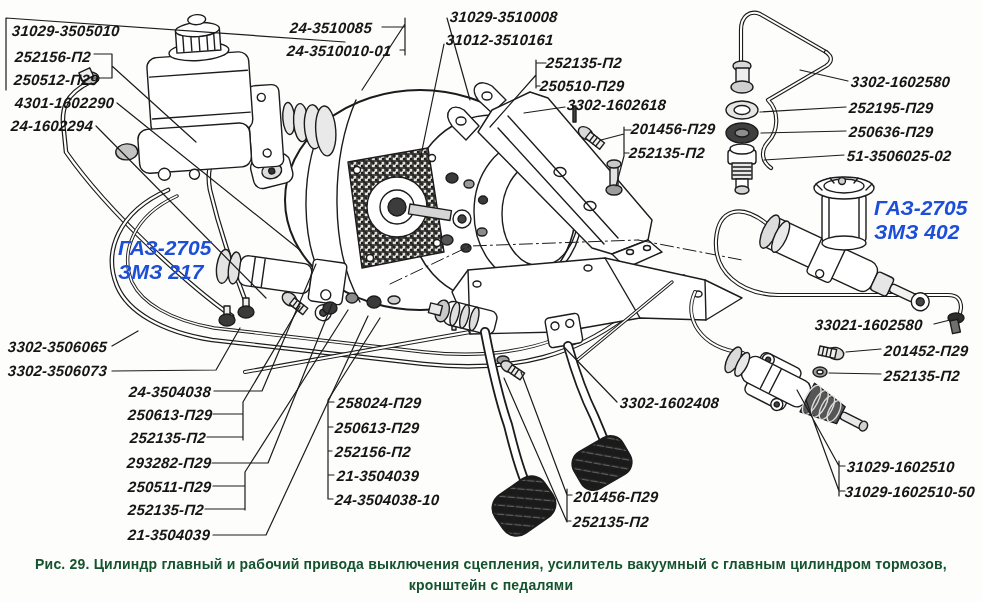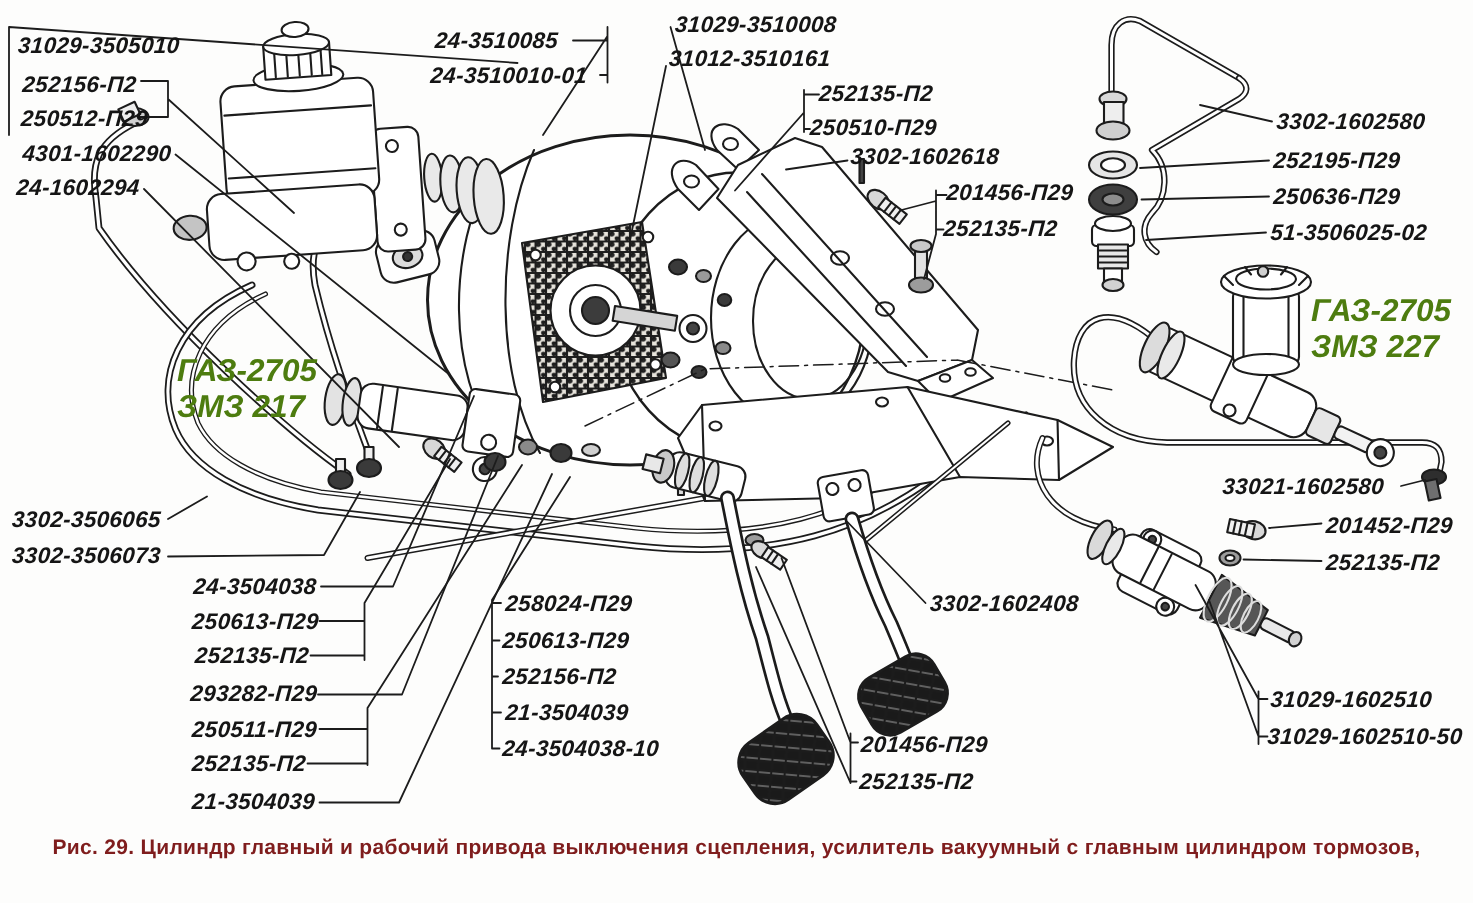--- a/index.html
+++ b/index.html
@@ -2,23 +2,23 @@
 <html><head>
 <meta charset="utf-8">
 <style>
   html,body{margin:0;padding:0;background:#fff;}
   #stage{position:relative;width:982px;height:602px;background:#fdfdfc;overflow:hidden;
          font-family:"Liberation Sans",sans-serif;}
   #art{position:absolute;left:0;top:0;}
   .plabel{position:absolute;font:italic bold 15px "Liberation Sans",sans-serif;
           letter-spacing:.2px;color:#151515;white-space:nowrap;transform:skewX(-4deg);}
   .variant{position:absolute;font:italic bold 21px "Liberation Sans",sans-serif;
-           color:#4d7c0f;line-height:24px;white-space:nowrap;}
+           color:#1d4ed8;line-height:24px;white-space:nowrap;}
   .caption{position:absolute;width:100%;text-align:center;
-           font:bold 14px "Liberation Sans",sans-serif;color:#7f1d1d;letter-spacing:.2px;}
+           font:bold 14px "Liberation Sans",sans-serif;color:#14532d;letter-spacing:.2px;}
   svg *{vector-effect:non-scaling-stroke;}
 </style>
 </head>
 <body>
 
 <div id="stage">
 
 <svg id="art" width="982" height="602" viewBox="0 0 982 602" fill="none" stroke="#1c1c1c" stroke-width="1.4" stroke-linecap="round" stroke-linejoin="round">
   <defs>
     <pattern id="speckle" width="7" height="7" patternUnits="userSpaceOnUse">
@@ -364,18 +364,19 @@
   <div class="plabel" style="left:620px;top:394px">3302-1602408</div>
   <div class="plabel" style="left:574px;top:488px">201456-П29</div>
   <div class="plabel" style="left:573px;top:513px">252135-П2</div>
 
   <div class="variant" style="left:118px;top:236px">
     <div>ГАЗ-2705</div>
     <div>ЗМЗ 217</div>
   </div>
   <div class="variant" style="left:874px;top:196px">
     <div>ГАЗ-2705</div>
-    <div>ЗМЗ 227</div>
+    <div>ЗМЗ 402</div>
   </div>
 
   <div class="caption" style="top:556px">Рис. 29. Цилиндр главный и рабочий привода выключения сцепления, усилитель вакуумный с главным цилиндром тормозов,</div>
+  <div class="caption" style="top:577px">кронштейн с педалями</div>
 
 </div>
 
 </body></html>

